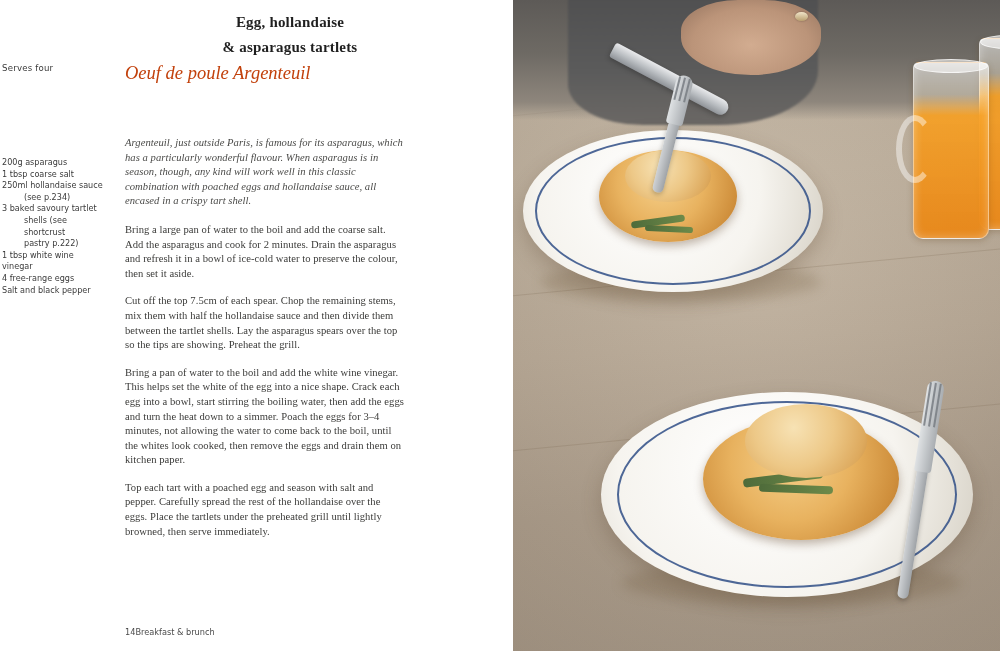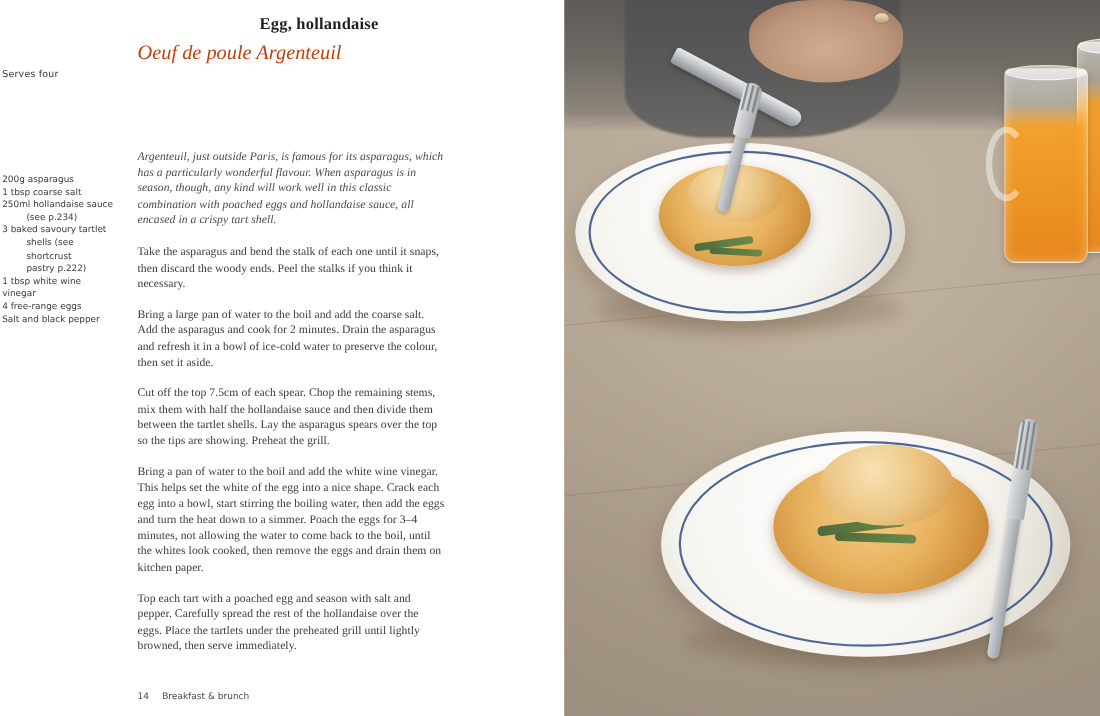--- a/index.html
+++ b/index.html
@@ -110,21 +110,20 @@
     position: absolute;
     left: 125px;
     bottom: 14px;
     font-family: "DejaVu Sans", sans-serif;
     font-size: 8.2px;
     color: #4a4a4a;
     display: flex;
     align-items: baseline;
   }
   .footer-num {
-    margin-right: 12px;
   }
 
   
   .right-page {
     position: relative;
     width: 487px;
     height: 651px;
     overflow: hidden;
     background: #b9ae9f;
   }
@@ -324,27 +323,27 @@
       <div class="ing-indent2">shells (see shortcrust</div>
       <div class="ing-indent2">pastry p.222)</div>
       <div>1 tbsp white wine vinegar</div>
       <div>4 free-range eggs</div>
       <div>Salt and black pepper</div>
     </div>
 
     <div class="title-block">
       <h1 class="title-main">
         <span>Egg, hollandaise</span><br>
+        <span>&amp; asparagus tartlets</span>
       </h1>
       <h2 class="title-sub">Oeuf de poule Argenteuil</h2>
     </div>
 
     <div class="body-col">
       <p class="intro">Argenteuil, just outside Paris, is famous for its asparagus, which has a particularly wonderful flavour. When asparagus is in season, though, any kind will work well in this classic combination with poached eggs and hollandaise sauce, all encased in a crispy tart shell.</p>
-      <p class="para">Take the asparagus and bend the stalk of each one until it snaps, then discard the woody ends. Peel the stalks if you think it necessary.</p>
       <p class="para">Bring a large pan of water to the boil and add the coarse salt. Add the asparagus and cook for 2 minutes. Drain the asparagus and refresh it in a bowl of ice-cold water to preserve the colour, then set it aside.</p>
       <p class="para">Cut off the top 7.5cm of each spear. Chop the remaining stems, mix them with half the hollandaise sauce and then divide them between the tartlet shells. Lay the asparagus spears over the top so the tips are showing. Preheat the grill.</p>
       <p class="para">Bring a pan of water to the boil and add the white wine vinegar. This helps set the white of the egg into a nice shape. Crack each egg into a bowl, start stirring the boiling water, then add the eggs and turn the heat down to a simmer. Poach the eggs for 3–4 minutes, not allowing the water to come back to the boil, until the whites look cooked, then remove the eggs and drain them on kitchen paper.</p>
       <p class="para">Top each tart with a poached egg and season with salt and pepper. Carefully spread the rest of the hollandaise over the eggs. Place the tartlets under the preheated grill until lightly browned, then serve immediately.</p>
     </div>
 
     <div class="footer">
       <span class="footer-num">14</span>
       <span>Breakfast &amp; brunch</span>
     </div>

